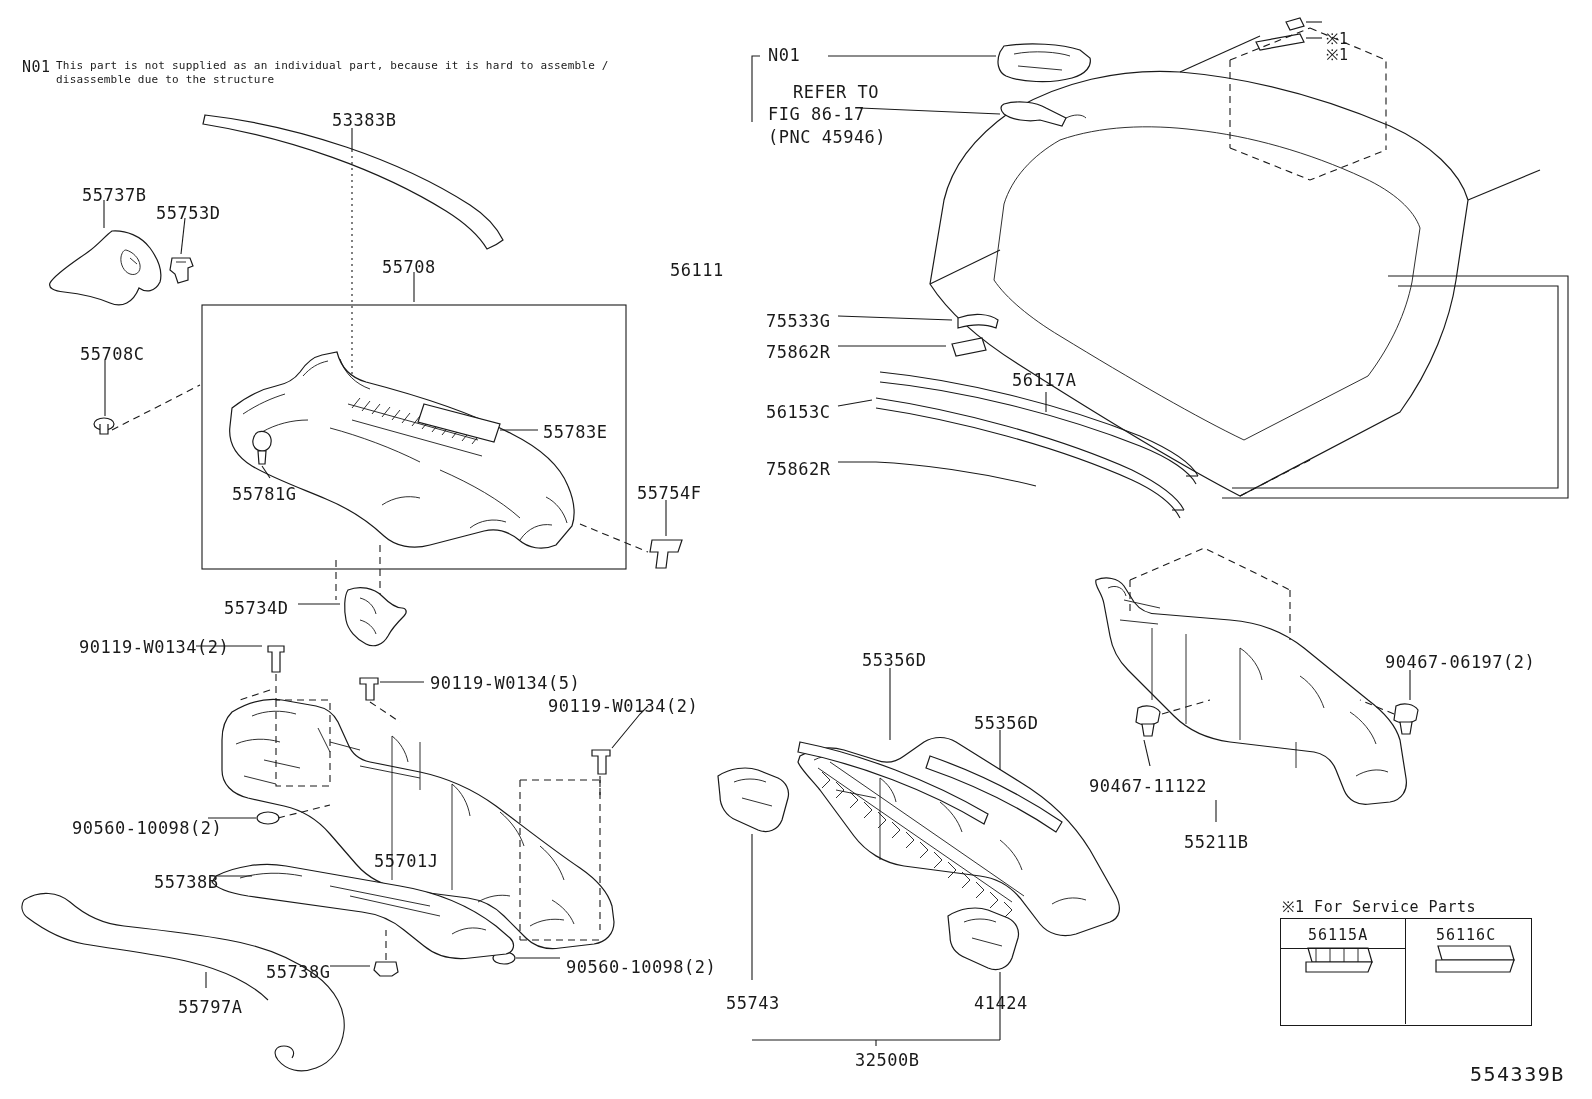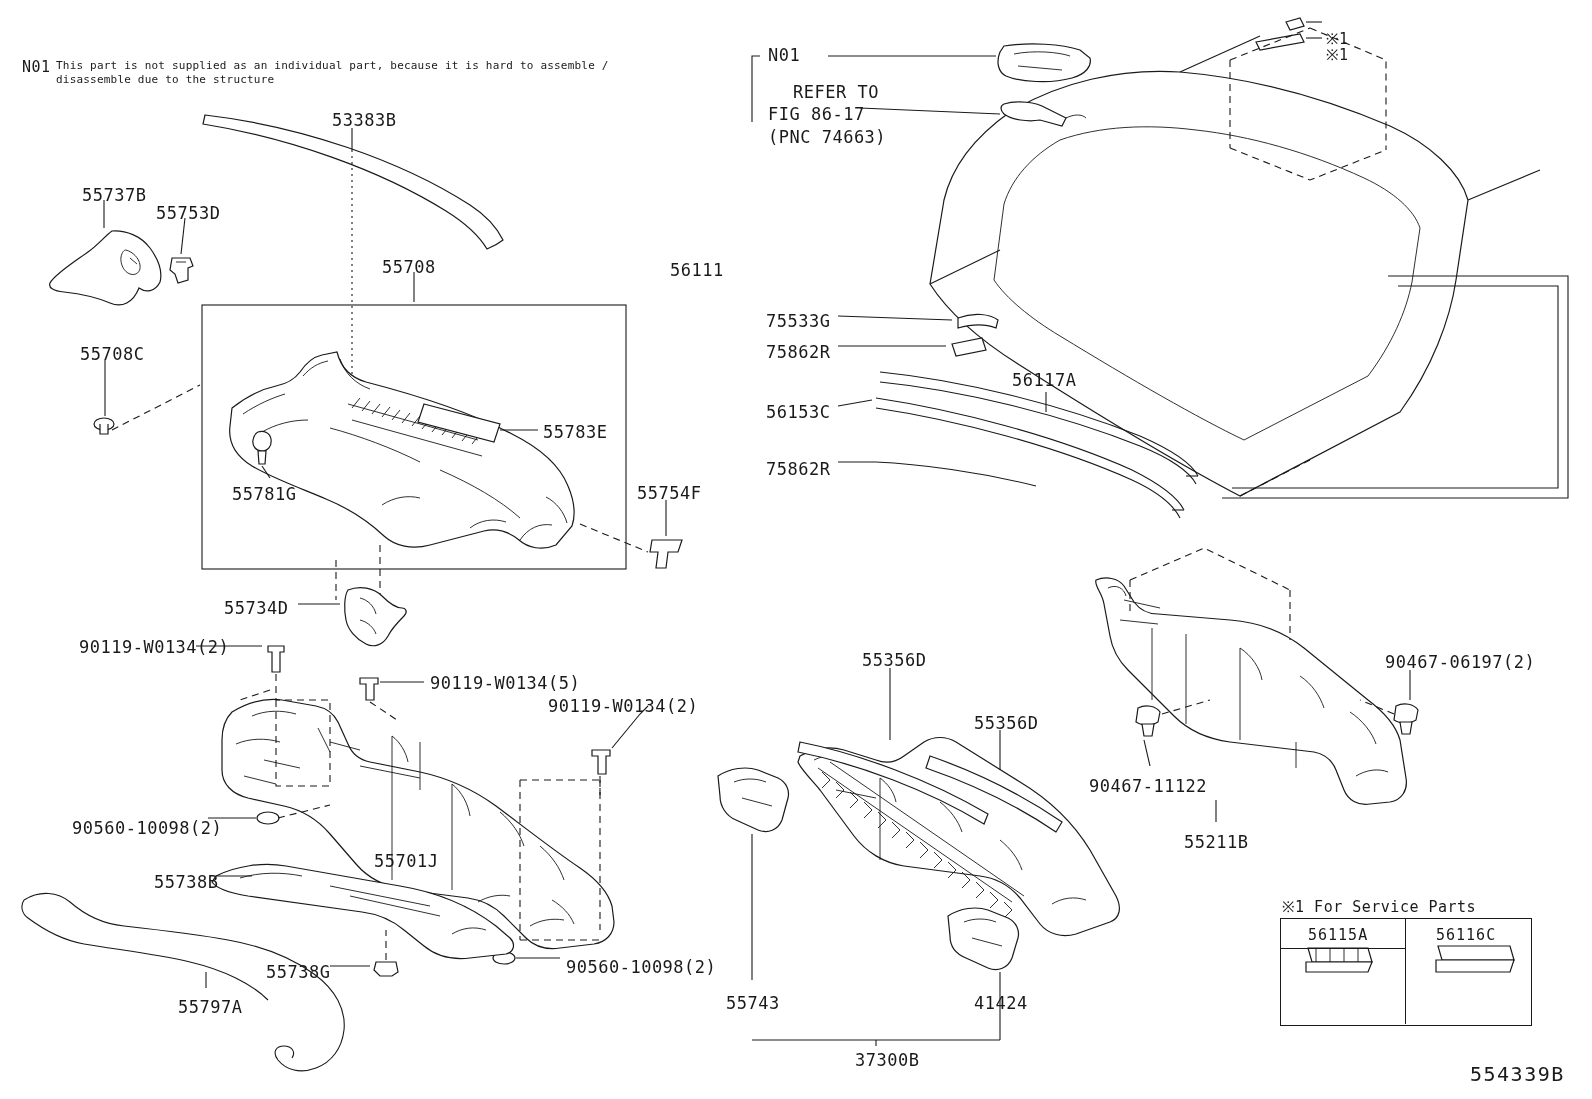--- a/index.html
+++ b/index.html
@@ -312,21 +312,21 @@
   <path class="part" d="M1436,960 L1514,960 L1510,972 L1436,972 Z"></path>
 </svg>
 
 <div class="nkey" style="left:22px;top:58px;">N01</div>
 <div class="note" style="left:56px;top:58px;">This part is not supplied as an individual part, because it is hard to assemble /</div>
 <div class="note" style="left:56px;top:72px;">disassemble due to the structure</div>
 
 <div class="lbl" style="left:768px;top:45px;">N01</div>
 <div class="lbl" style="left:768px;top:82px;margin-left:25px;">REFER TO</div>
 <div class="lbl" style="left:768px;top:104px;">FIG 86-17</div>
-<div class="lbl" style="left:768px;top:127px;">(PNC 74663)</div>
+<div class="lbl" style="left:768px;top:127px;">(PNC 45946)</div>
 
 <div class="lbl" style="left:1326px;top:28px;font-size:15px;">※1</div>
 <div class="lbl" style="left:1326px;top:44px;font-size:15px;">※1</div>
 
 <div class="lbl" style="left:332px;top:110px;">53383B</div>
 <div class="lbl" style="left:82px;top:185px;">55737B</div>
 <div class="lbl" style="left:156px;top:203px;">55753D</div>
 <div class="lbl" style="left:382px;top:257px;">55708</div>
 <div class="lbl" style="left:80px;top:344px;">55708C</div>
 <div class="lbl" style="left:543px;top:422px;">55783E</div>
@@ -348,21 +348,21 @@
 <div class="lbl" style="left:1012px;top:370px;">56117A</div>
 <div class="lbl" style="left:766px;top:402px;">56153C</div>
 <div class="lbl" style="left:766px;top:459px;">75862R</div>
 <div class="lbl" style="left:862px;top:650px;">55356D</div>
 <div class="lbl" style="left:974px;top:713px;">55356D</div>
 <div class="lbl" style="left:1348px;top:652px;margin-left:37px;">90467-06197(2)</div>
 <div class="lbl" style="left:1089px;top:776px;">90467-11122</div>
 <div class="lbl" style="left:1184px;top:832px;">55211B</div>
 <div class="lbl" style="left:726px;top:993px;">55743</div>
 <div class="lbl" style="left:974px;top:993px;">41424</div>
-<div class="lbl" style="left:855px;top:1050px;">37300B</div>
+<div class="lbl" style="left:855px;top:1050px;">32500B</div>
 
 <div class="svctitle" style="left:1282px;top:896px;">※1 For Service Parts</div>
 <div class="svcbox" style="left:1280px;top:918px;width:250px;height:106px;"></div>
 <div class="svcbox" style="left:1280px;top:918px;width:125px;height:30px;border-right-width:1.2px;border-left:none;border-top:none;border-bottom-width:1.2px;"></div>
 <div class="code" style="left:1308px;top:926px;">56115A</div>
 <div class="code" style="left:1436px;top:926px;">56116C</div>
 <div class="svcbox" style="left:1405px;top:948px;width:0;height:76px;border:none;border-left:1.2px solid #1a1a1a;"></div>
 
 <div class="code" style="left:1470px;top:1062px;font-size:20px;letter-spacing:1.5px;">554339B</div>
 

